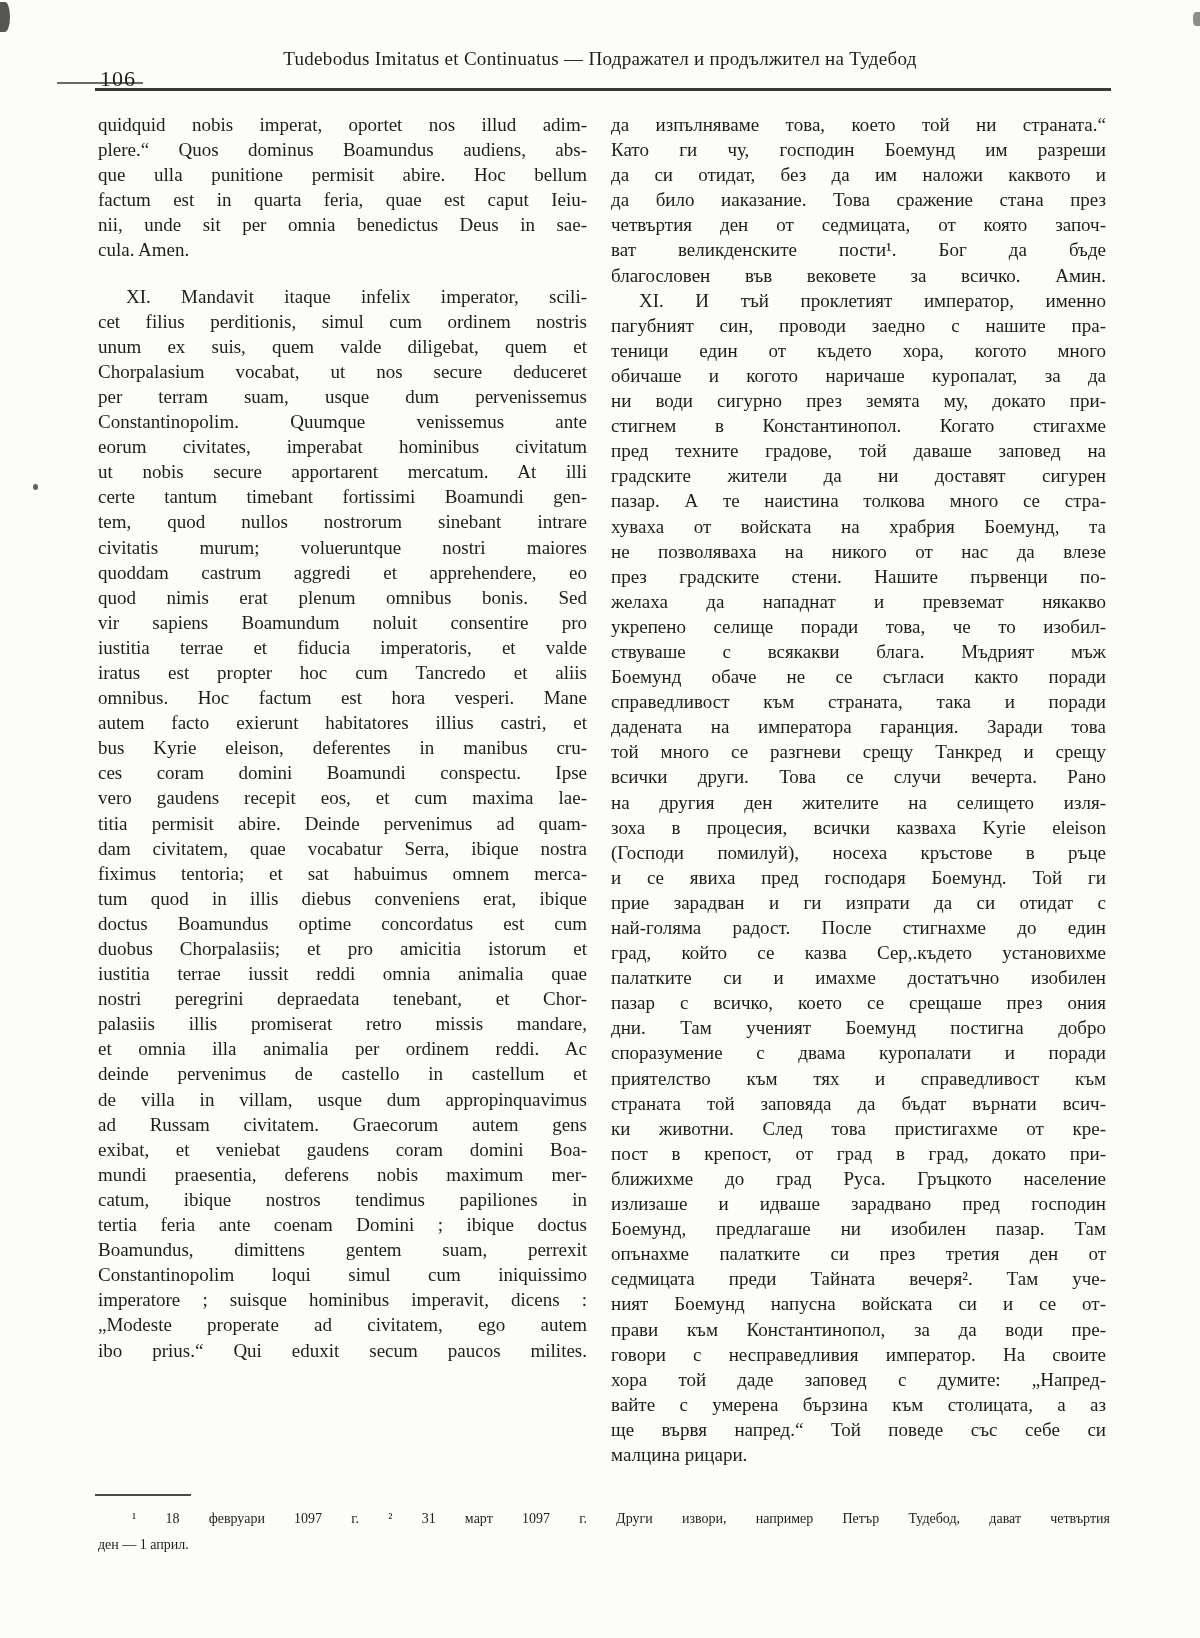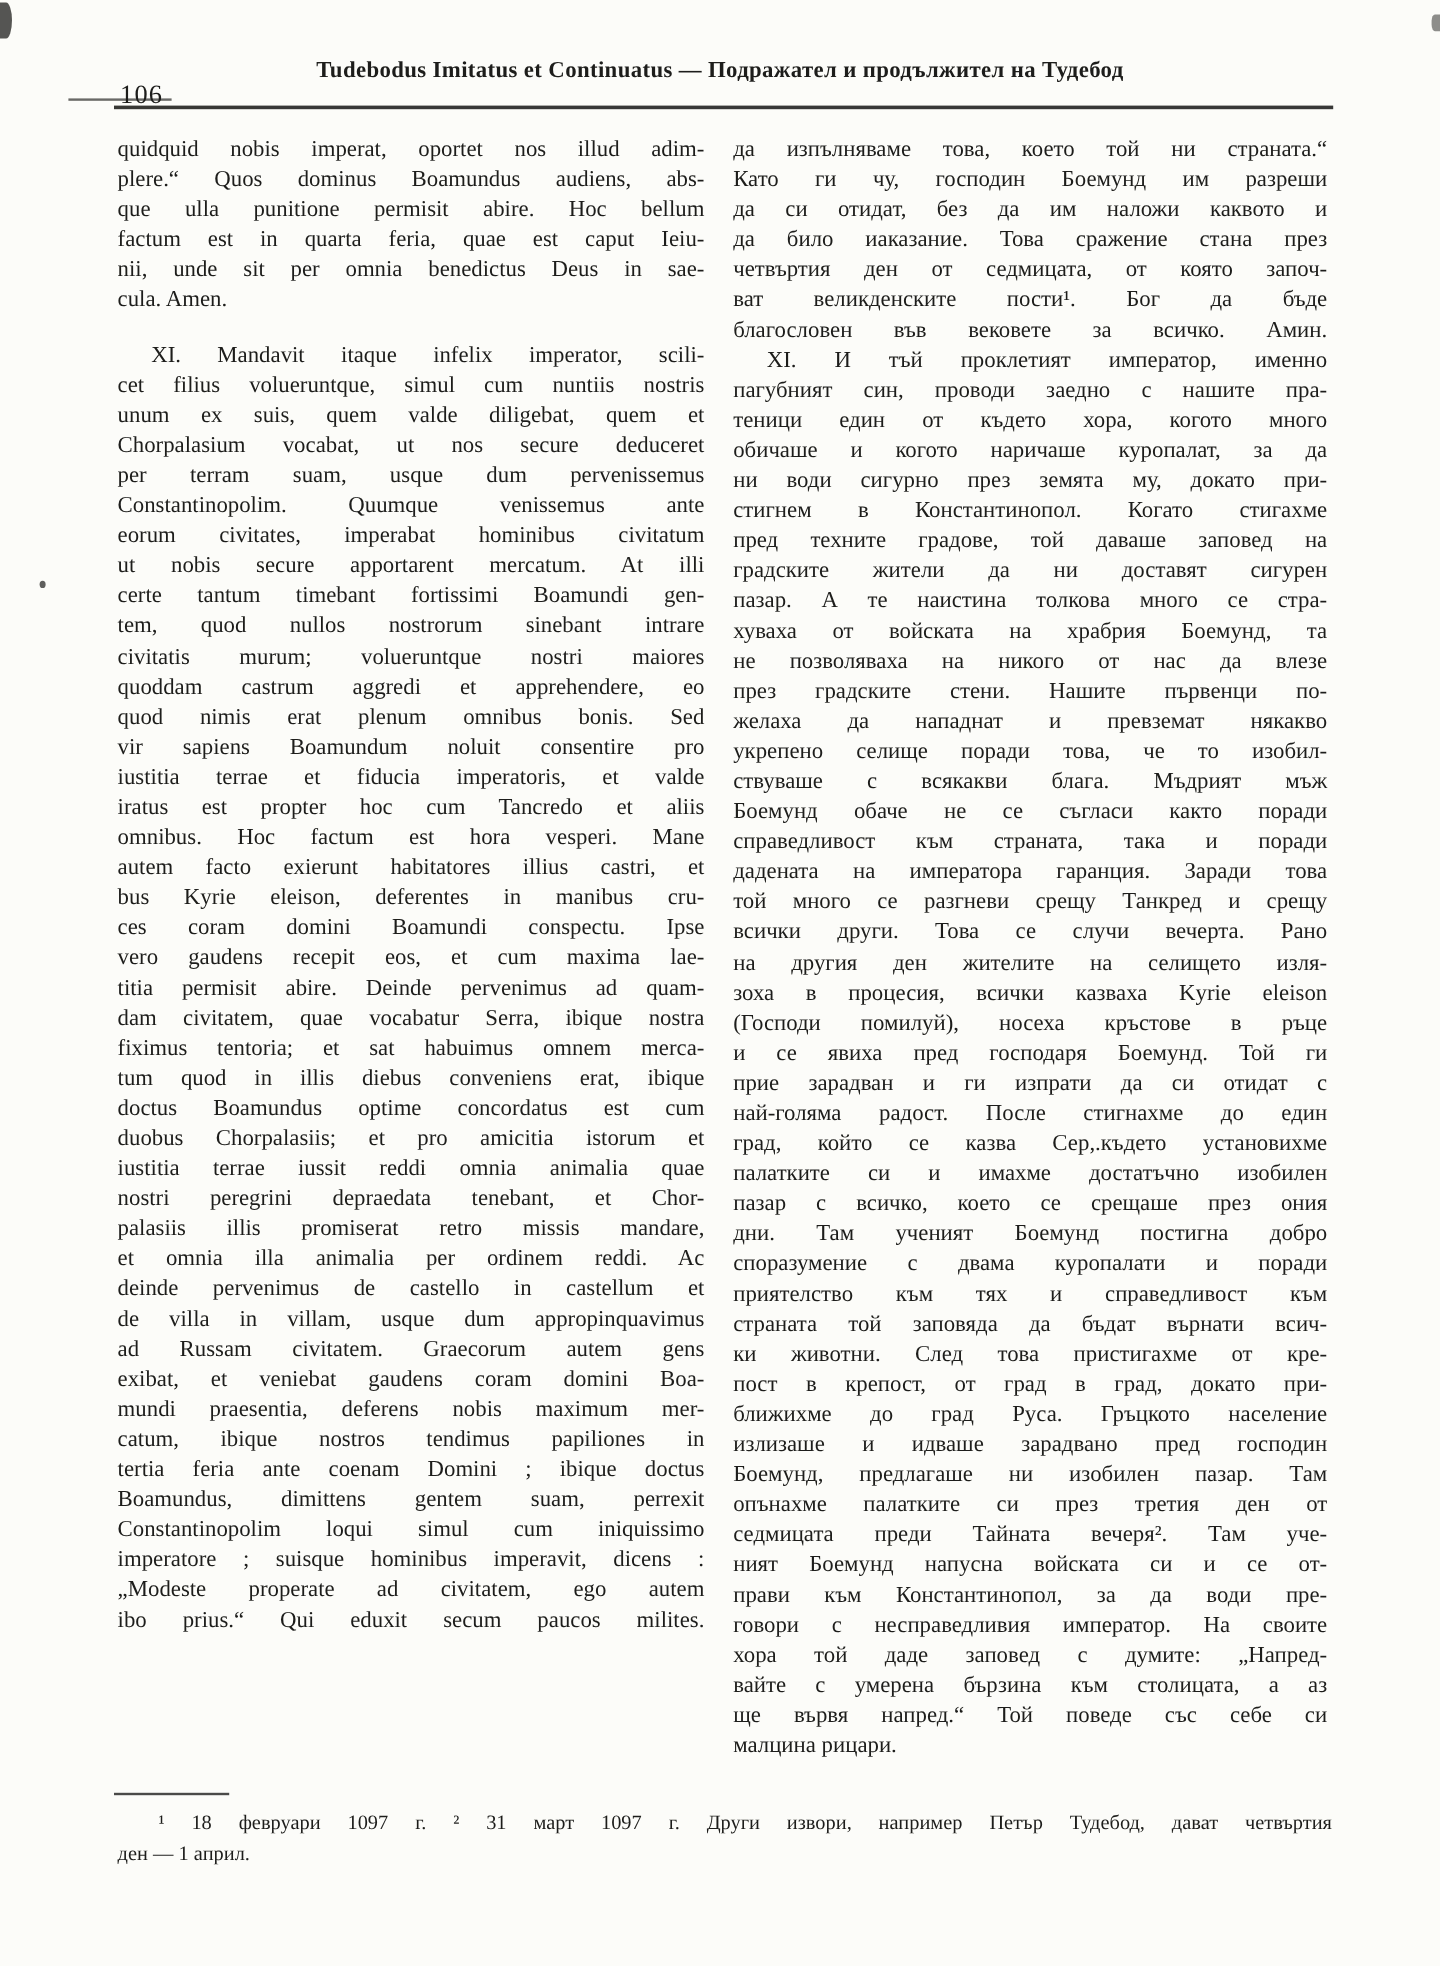--- a/index.html
+++ b/index.html
@@ -10,38 +10,38 @@
     font-family:"Liberation Serif","DejaVu Serif",serif;
     color:var(--ink);
     position:relative;
     overflow:hidden;
   }
   .page { position:absolute; inset:0; }
 
   
   .header-row { position:absolute; top:48px; left:0; width:100%; height:34px; }
   .page-num { position:absolute; left:100px; top:3px; font-size:22px; letter-spacing:1px;margin-top:15px; }
-  .header-title { display:block; text-align:center; font-size:19px; font-weight:bold; letter-spacing:0.3px; padding:0 70px; }
+  .header-title { display:block; text-align:center; font-size:19px; font-weight:normal; letter-spacing:0.3px; padding:0 70px; }
   .header-rule { position:absolute; top:88px; left:95px; width:1016px; height:3px; background:var(--ink); opacity:0.88; }
   .header-rule::before { content:""; position:absolute; left:-38px; top:-6px; width:86px; height:2px; background:var(--ink); opacity:0.75; }
 
   
   .columns { position:absolute; top:112px; left:98px; width:1010px; display:flex; gap:24px; }
   .col { font-size:19px; line-height:25.1px; }
   .col-left  { width:489px; }
   .col-right { width:495px; }
   .para { margin:0; }
   .col-left .para + .para { margin-top:21px; }
   .para.indent .line:first-child { text-indent:28px; }
   .line { text-align:justify; text-align-last:justify; -moz-text-align-last:justify; }
   .line.last { text-align-last:left; -moz-text-align-last:left; }
 
   
   .footnote-rule { position:absolute; top:1494px; left:95px; width:96px; height:2px; background:var(--ink); opacity:0.8; }
-  .footnote { position:absolute; top:1506px; left:98px; width:1012px; font-size:17px; line-height:26px; }
+  .footnote { position:absolute; top:1506px; left:98px; width:1012px; font-size:14px; line-height:26px; }
   .fn-line-1 { text-indent:34px; text-align:justify; text-align-last:justify; -moz-text-align-last:justify; }
   .fn-line-2 { text-align:left; }
 
   
   .artifact { position:absolute; background:var(--ink); }
   .artifact.corner-tl { left:0; top:2px; width:10px; height:30px; opacity:0.75; border-radius:0 60% 60% 0; }
   .artifact.edge-tr { right:0; top:12px; width:7px; height:14px; opacity:0.5; border-radius:40% 0 0 40%; }
   .artifact.margin-dot { left:33px; top:484px; width:5px; height:6px; opacity:0.7; border-radius:50%; }
 </style>
 </head>
@@ -60,21 +60,21 @@
         <div class="para">
           <div class="line">quidquid nobis imperat, oportet nos illud adim-</div>
           <div class="line">plere.“ Quos dominus Boamundus audiens, abs-</div>
           <div class="line">que ulla punitione permisit abire. Hoc bellum</div>
           <div class="line">factum est in quarta feria, quae est caput Ieiu-</div>
           <div class="line">nii, unde sit per omnia benedictus Deus in sae-</div>
           <div class="line last">cula. Amen.</div>
         </div>
         <div class="para indent">
           <div class="line">XI. Mandavit itaque infelix imperator, scili-</div>
-          <div class="line">cet filius volueruntque, simul cum nuntiis nostris</div>
+          <div class="line">cet filius perditionis, simul cum ordinem nostris</div>
           <div class="line">unum ex suis, quem valde diligebat, quem et</div>
           <div class="line">Chorpalasium vocabat, ut nos secure deduceret</div>
           <div class="line">per terram suam, usque dum pervenissemus</div>
           <div class="line">Constantinopolim. Quumque venissemus ante</div>
           <div class="line">eorum civitates, imperabat hominibus civitatum</div>
           <div class="line">ut nobis secure apportarent mercatum. At illi</div>
           <div class="line">certe tantum timebant fortissimi Boamundi gen-</div>
           <div class="line">tem, quod nullos nostrorum sinebant intrare</div>
           <div class="line">civitatis murum; volueruntque nostri maiores</div>
           <div class="line">quoddam castrum aggredi et apprehendere, eo</div>

